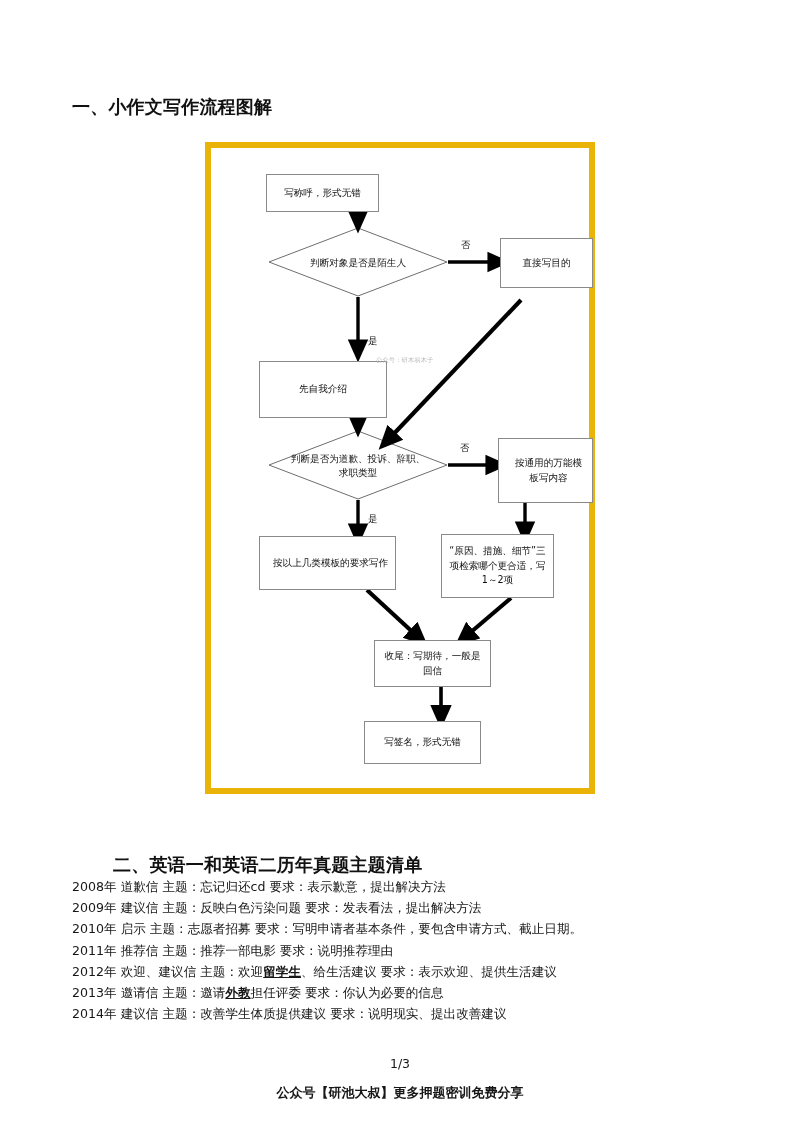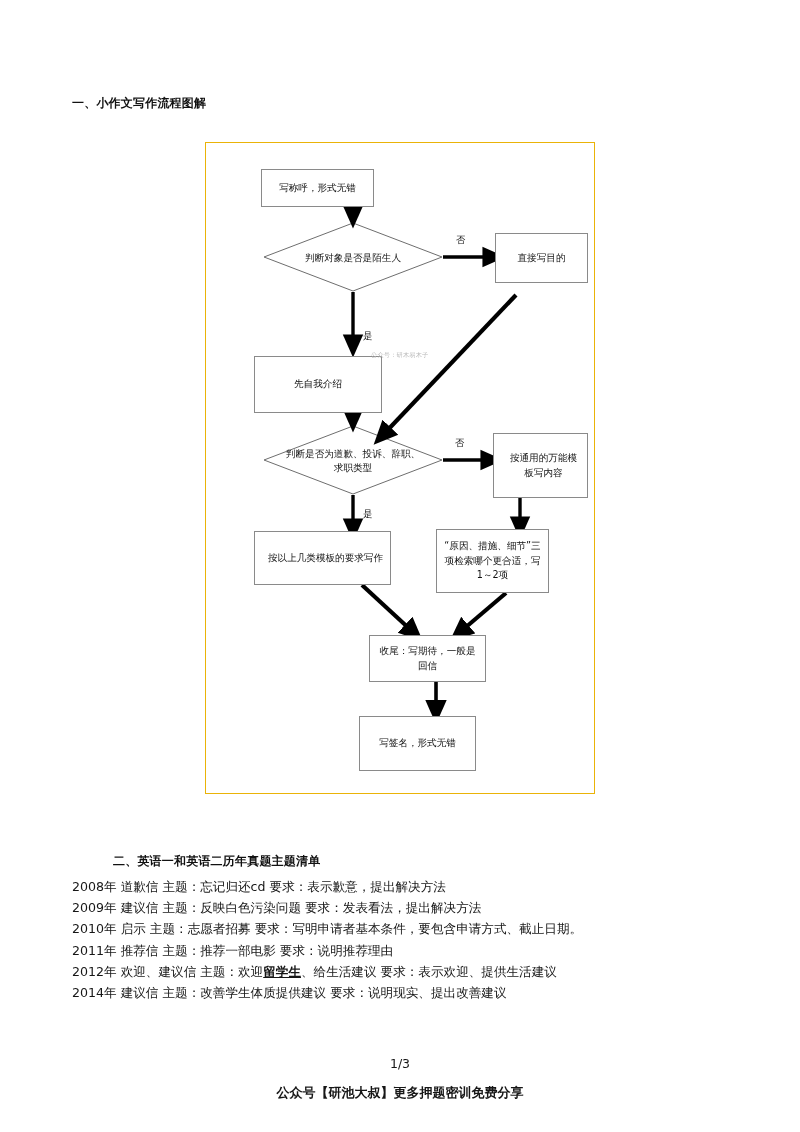--- a/index.html
+++ b/index.html
@@ -12,37 +12,37 @@
     height: 1132px;
     position: relative;
     font-family: "DejaVu Sans", "Liberation Sans", sans-serif;
     color: #1a1a1a;
     overflow: hidden;
   }
 
   
   .section-heading {
     position: absolute;
-    font-size: 12px;
+    font-size: 18px;
     font-weight: bold;
     letter-spacing: 0.2px;
     color: #111;
     white-space: nowrap;
   }
   #heading-1 { left: 72px; top: 95px; }
   #heading-2 { left: 72px; top: 853px; margin-left: 41px; }
 
   
   #flowchart-frame {
     position: absolute;
     left: 205px;
     top: 142px;
     width: 390px;
     height: 652px;
-    border: 1px solid #eab308;
+    border: 6px solid #eab308;
     background: #ffffff;
     box-sizing: border-box;
   }
   #flowchart-svg {
     position: absolute;
     left: 0;
     top: 0;
     width: 390px;
     height: 652px;
     display: block;
@@ -207,33 +207,34 @@
   </div>
 
   <div class="node-box" style="left:230px; top:386px; width:113px; height:64px;">
     <span>“原因、措施、细节”三项检索哪个更合适，写1～2项</span>
   </div>
 
   <div class="node-box" style="left:153px; top:492px; width:117px; height:47px;margin-left:10px;">
     <span>收尾：写期待，一般是回信</span>
   </div>
 
-  <div class="node-box" style="left:153px; top:573px; width:117px; height:55px;">
+  <div class="node-box" style="left:153px; top:573px; width:117px; height:43px;">
     <span>写签名，形式无错</span>
   </div>
 
 </div>
 
 <div class="section-heading" id="heading-2">二、英语一和英语二历年真题主题清单</div>
 
 <div id="list-block">
   <div id="list-rows">
       <div class="list-line"><span>2008年 </span><span>道歉信 </span><span>主题：</span><span>忘记归还cd </span><span>要求：</span><span>表示歉意，提出解决方法</span></div>
       <div class="list-line"><span>2009年 </span><span>建议信 </span><span>主题：</span><span>反映白色污染问题 </span><span>要求：</span><span>发表看法，提出解决方法</span></div>
       <div class="list-line"><span>2010年 </span><span>启示 </span><span>主题：</span><span>志愿者招募 </span><span>要求：</span><span>写明申请者基本条件，要包含申请方式、截止日期。</span></div>
       <div class="list-line"><span>2011年 </span><span>推荐信 </span><span>主题：</span><span>推荐一部电影 </span><span>要求：</span><span>说明推荐理由</span></div>
       <div class="list-line"><span>2012年 </span><span>欢迎、建议信 </span><span>主题：</span><span>欢迎</span><span class="em">留学生</span><span>、给生活建议 </span><span>要求：</span><span>表示欢迎、提供生活建议</span></div>
+      <div class="list-line"><span>2013年 </span><span>邀请信 </span><span>主题：</span><span>邀请</span><span class="em">外教</span><span>担任评委 </span><span>要求：</span><span>你认为必要的信息</span></div>
       <div class="list-line"><span>2014年 </span><span>建议信 </span><span>主题：</span><span>改善学生体质提供建议 </span><span>要求：</span><span>说明现实、提出改善建议</span></div>
     </div>
 </div>
 
 <div id="page-number">1/3</div>
 <div id="footer-promo">公众号【研池大叔】更多押题密训免费分享</div>
 
 </body></html>

